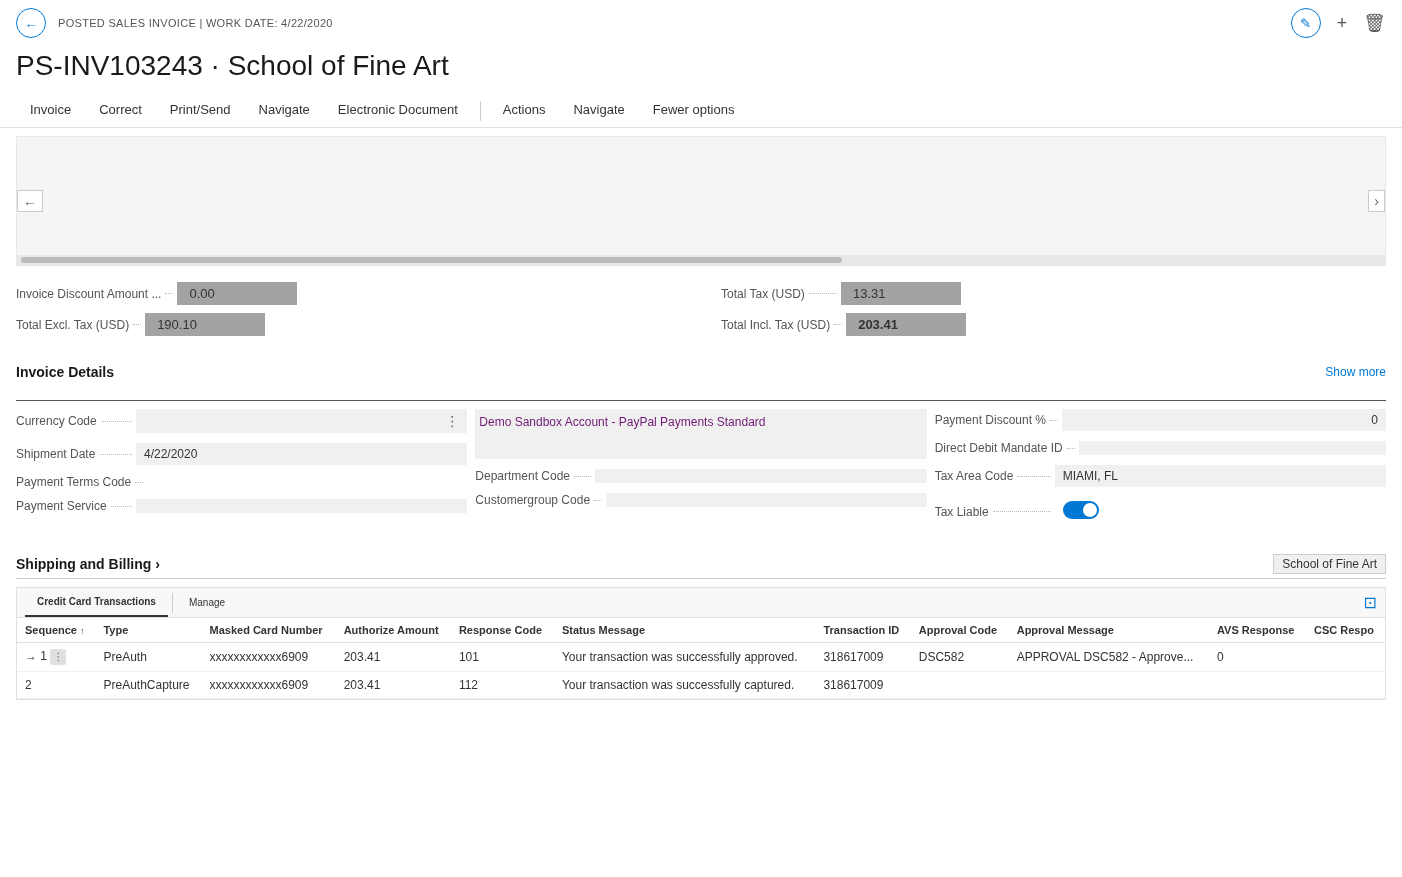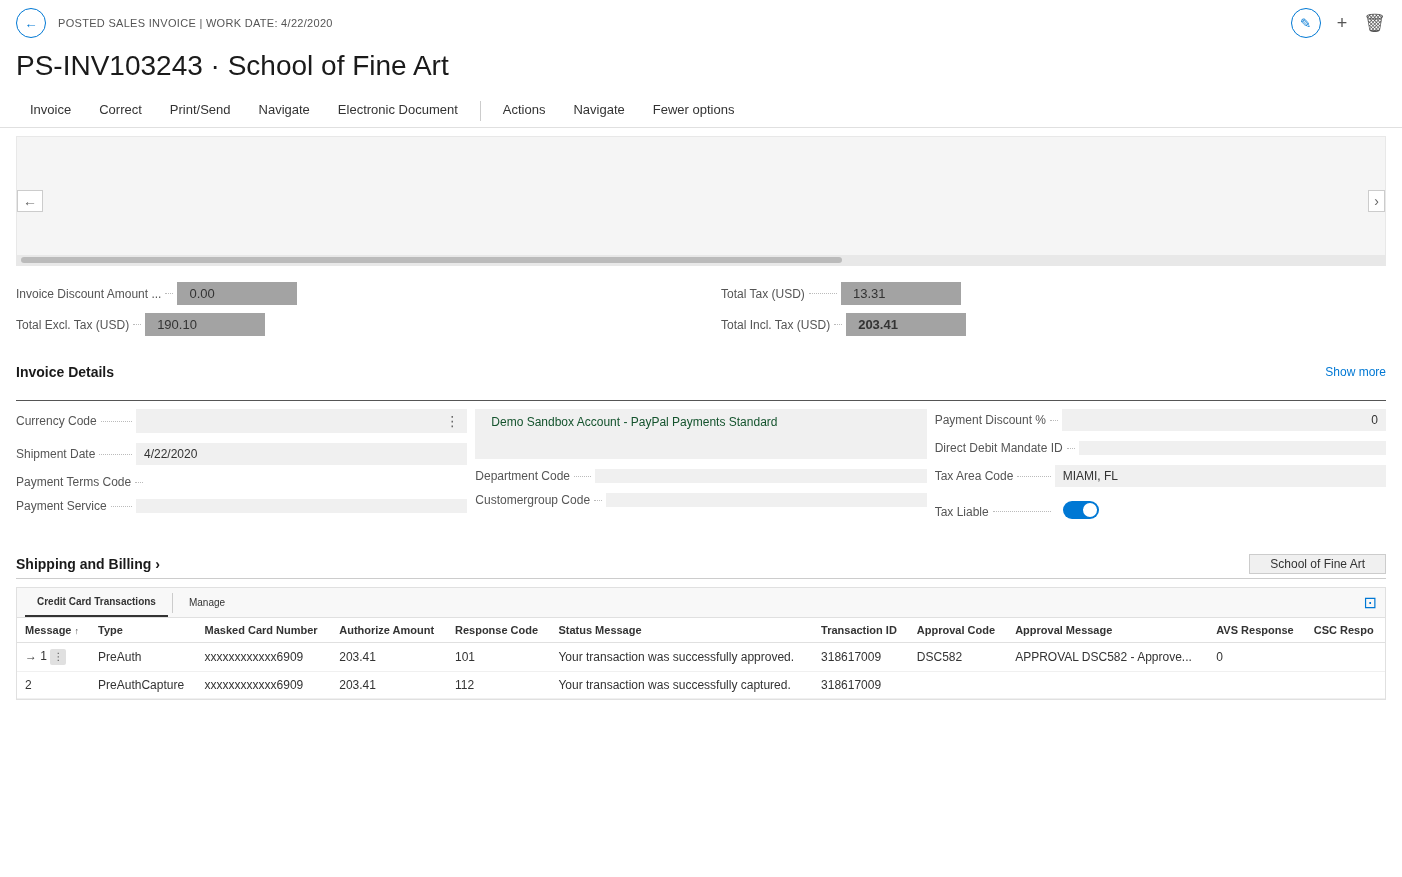--- a/index.html
+++ b/index.html
@@ -192,23 +192,23 @@
       gap: 4px;
     }
     .dots-btn {
       color: #666;
       cursor: pointer;
       font-size: 14px;
     }
 
     .paypal-box {
       background: #f0f0f0;
-      padding: 6px 16px;
-      font-size: 12px;
-      color: #14532d;
+      padding: 6px 4px;
+      font-size: 12px;
+      color: #701a75;
       min-height: 50px;
       display: flex;
       align-items: flex-start;
     }
 
     .toggle-switch {
       display: inline-flex;
       align-items: center;
       width: 36px;
       height: 18px;
@@ -246,21 +246,21 @@
     .shipping-title {
       font-size: 14px;
       font-weight: 600;
       color: #1a1a1a;
       cursor: pointer;
     }
     .shipping-tag {
       margin-left: auto;
       background: #f0f0f0;
       border: 1px solid #ccc;
-      padding: 2px 20px;
+      padding: 2px 8px;
       font-size: 12px;
       color: #333;
     }
 
     .credit-card-section {
       border: 1px solid #e0e0e0;
       margin-top: 8px;
     }
     .cc-tabs {
       display: flex;
@@ -468,21 +468,21 @@
     <div class="cc-tabs">
       <span class="cc-tab active">Credit Card Transactions</span>
       <div class="cc-tab-sep"></div>
       <span class="cc-tab">Manage</span>
       <span class="cc-icon">⊡</span>
     </div>
     <table class="cc-table">
       <thead>
         <tr>
           <th>
-            <span>Message</span>
+            <span>Sequence</span>
             <span class="sort-indicator"> ↑</span>
           </th>
           <th>Type</th>
           <th>Masked Card Number</th>
           <th>Authorize Amount</th>
           <th>Response Code</th>
           <th>Status Message</th>
           <th>Transaction ID</th>
           <th>Approval Code</th>
           <th>Approval Message</th>

